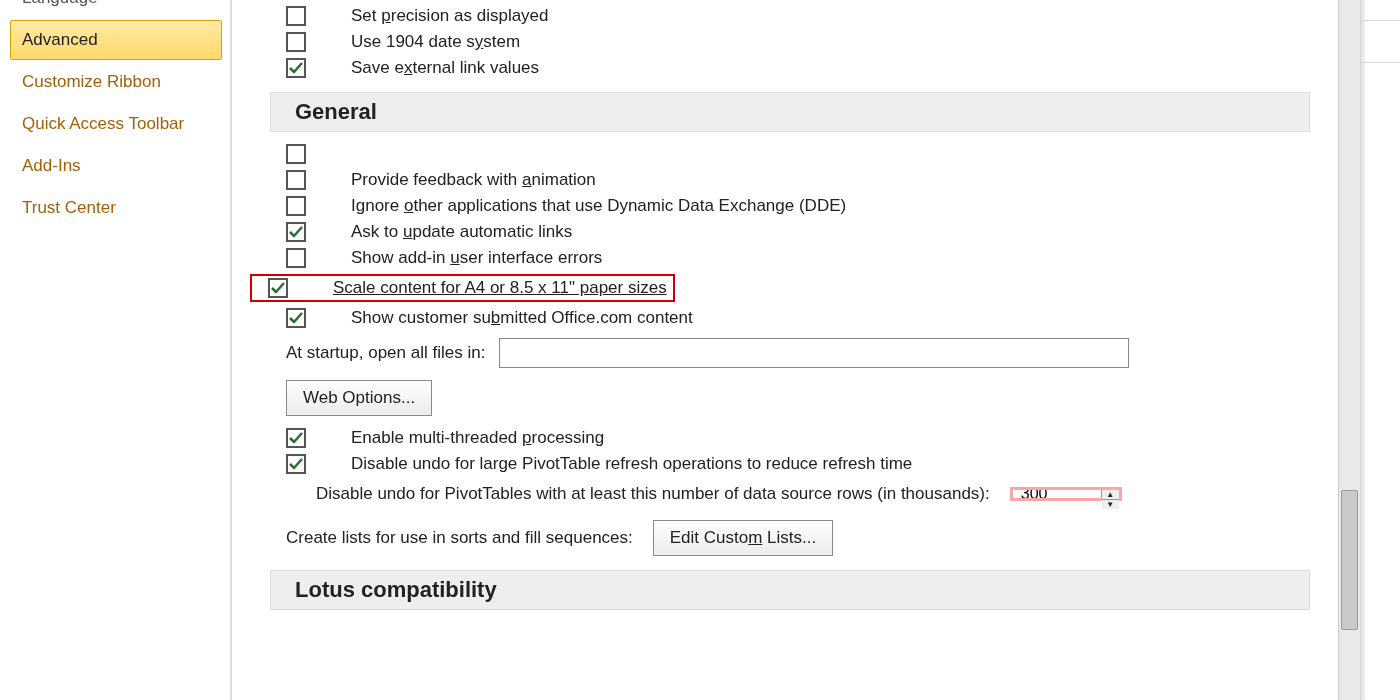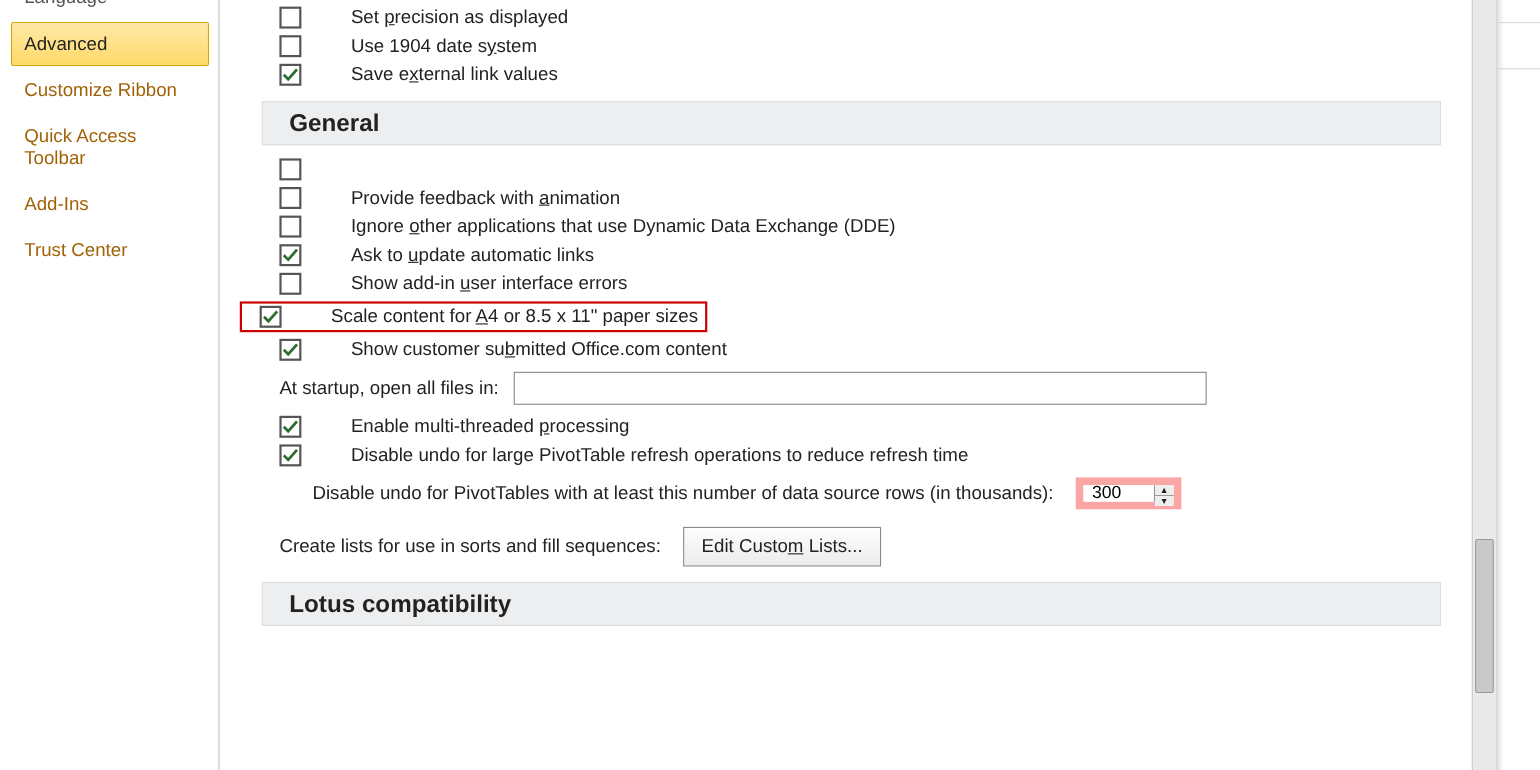--- a/index.html
+++ b/index.html
@@ -8,21 +8,21 @@
     font-family: "Segoe UI", Tahoma, sans-serif;
     font-size: 17px;
     color: #222;
     background: #fff;
     width: 1400px;
     height: 700px;
     overflow: hidden;
     display: flex;
   }
   .sidebar {
-    width: 200px;
+    width: 232px;
     padding: 0 8px 0 10px;
     border-right: 2px solid #ddd;
     background: #fff;
   }
   .sidebar-item {
     padding: 10px 12px;
     margin: 2px 0;
     cursor: pointer;
     font-size: 17px;
     color: #a16207;
@@ -83,20 +83,21 @@
   }
   .highlight-box {
     border: 2px solid #c00;
     padding: 2px 6px 2px 0;
     margin-left: -20px;
     display: inline-flex;
     align-items: center;
   }
   .highlight-box .option-row {
     margin: 0;
+    text-decoration: underline;
   }
   .field-row {
     display: flex;
     align-items: center;
     margin: 10px 0;
     padding-left: 16px;
   }
   .field-label {
     margin-right: 14px;
   }
@@ -123,23 +124,24 @@
   }
   .num-row {
     display: flex;
     align-items: center;
     margin: 10px 0;
     padding-left: 46px;
   }
   .spinner {
     display: flex;
     align-items: stretch;
-    border: 7px solid #fca5a5;
-    height: 29px;
+    border: 3px solid #fca5a5;
+    height: 14px;
     margin-left: 20px;
+    gap: 24px;
   }
   .spinner input {
     border: none;
     width: 64px;
     padding: 0 8px;
     font-size: 16px;
     outline: none;
   }
   .spinner .arrows {
     display: flex;
@@ -274,20 +276,23 @@
           </svg>
         </span>
       <span class="opt-label"><span>Show customer su</span><u>b</u><span>mitted Office.com content</span></span>
     </div>
 
     <div class="field-row">
       <span class="field-label">At startup, open all files in:</span>
       <input class="text-input" type="text" value="" style="">
     </div>
 
+    <div class="btn-row">
+      <span class="btn"><span>Web Options...</span></span>
+    </div>
 
     <div class="option-row">
       <span class="checkbox checked">
           <svg width="16" height="16" viewBox="0 0 16 16">
             <polyline points="2,8 6,12 14,3" fill="none" stroke="#2e6b2e" stroke-width="2.5"></polyline>
           </svg>
         </span>
       <span class="opt-label"><span>Enable multi-threaded </span><u>p</u><span>rocessing</span></span>
     </div>
     <div class="option-row">

